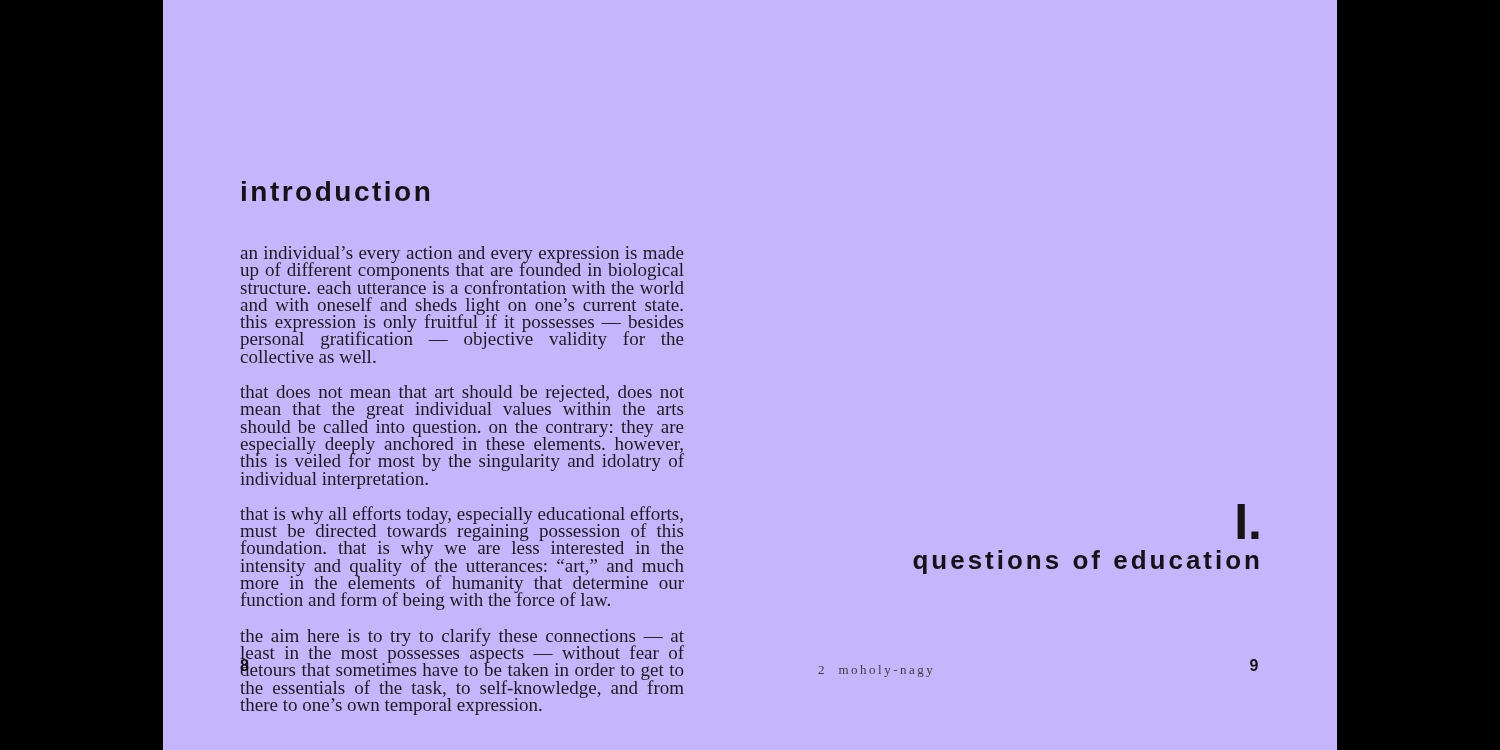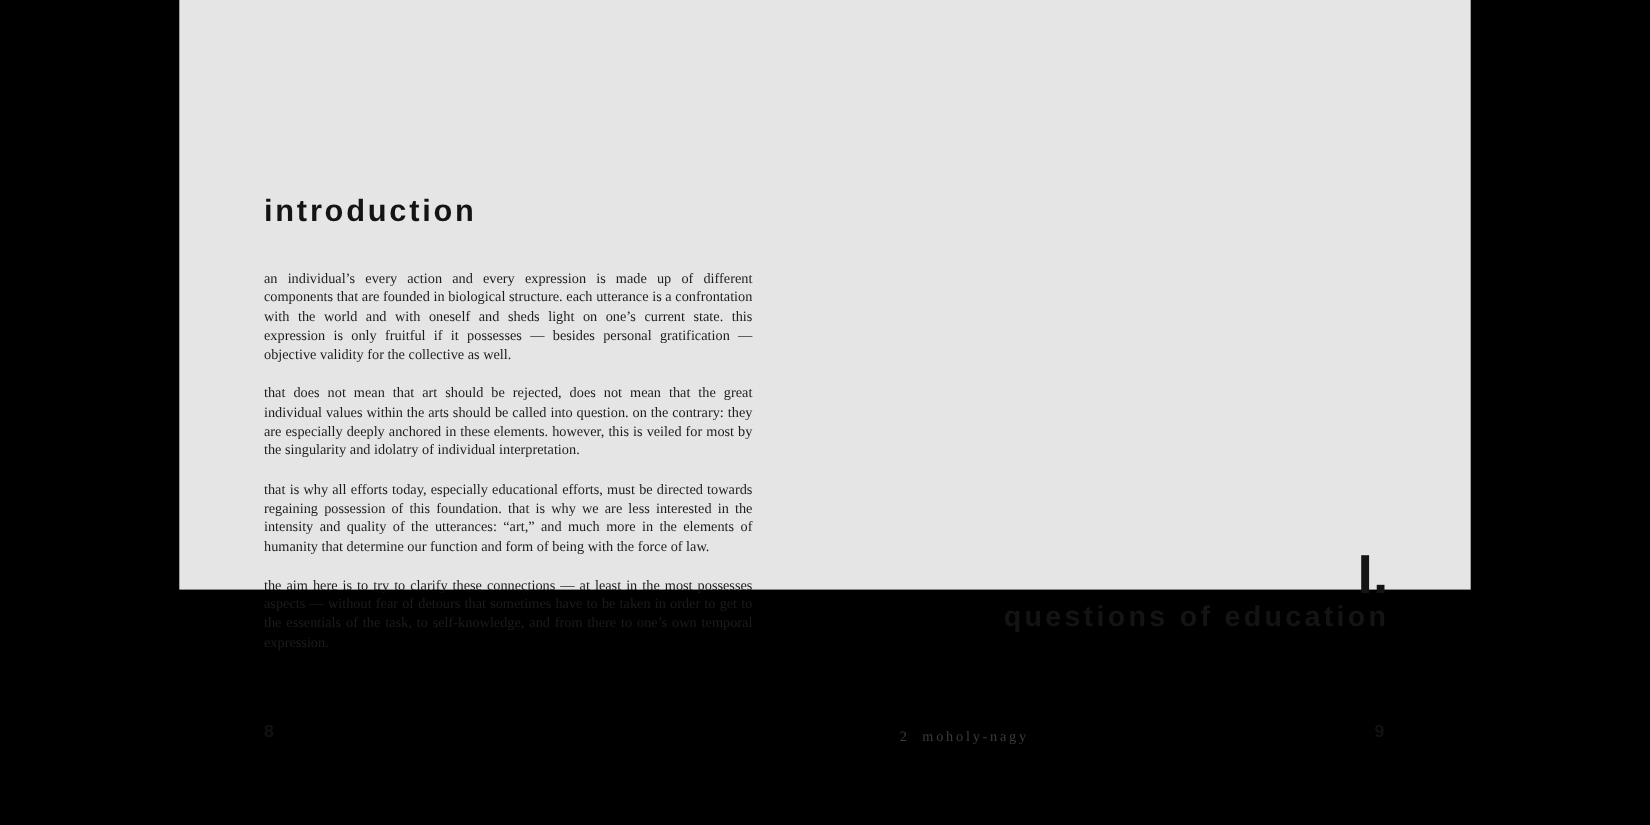--- a/index.html
+++ b/index.html
@@ -9,40 +9,40 @@
     height: 750px;
     background: #000000;
     overflow: hidden;
     font-family: "Liberation Sans", sans-serif;
   }
   .spread {
     position: absolute;
     left: 163px;
     top: 0;
     width: 1174px;
-    height: 536px;
-    background: #e5e5e5;
+    height: 750px;
+    background: #c4b5fd;
   }
   
   .intro-heading {
     position: absolute;
     left: 77px;
     top: 176px;
     font-weight: bold;
     font-size: 28px;
     letter-spacing: 2.5px;
     color: #141414;
   }
   .body-col {
     position: absolute;
     left: 77px;
     top: 244px;
     width: 444px;
     font-family: "Liberation Serif", serif;
-    font-size: 13px;
+    font-size: 19px;
     line-height: 17.3px;
     color: #1c1c1c;
     text-align: justify;
   }
   .body-col p { margin: 0 0 18px 0; }
   .page-num {
     position: absolute;
     top: 657px;
     font-weight: bold;
     font-size: 16px;

